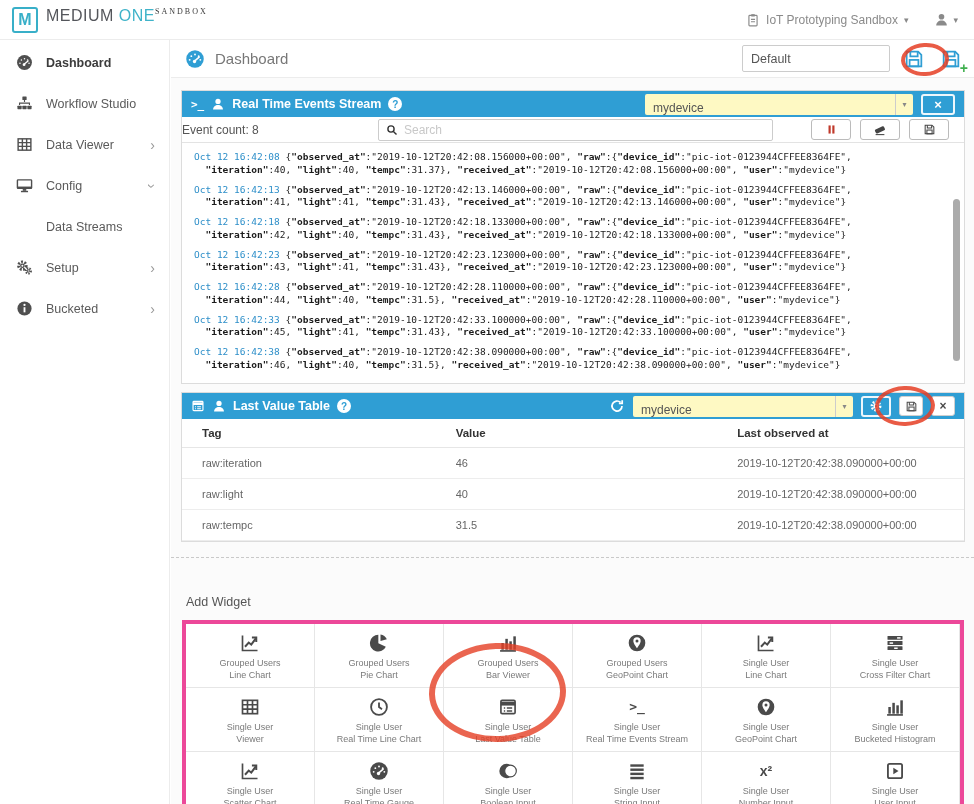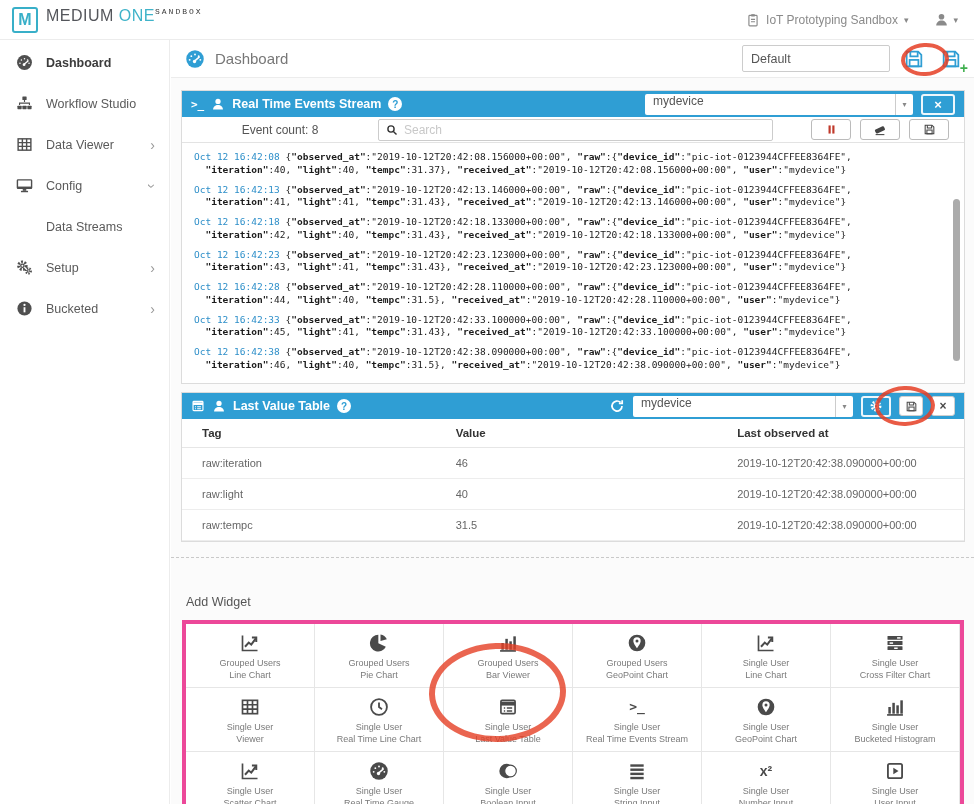--- a/index.html
+++ b/index.html
@@ -10,21 +10,21 @@
   
   .topbar { position:absolute; top:0; left:0; right:0; height:40px; background:#fff;
             border-bottom:1px solid #ececec; display:flex; align-items:center;
             justify-content:space-between; padding:0 16px 0 12px; z-index:5; }
   .logo { display:flex; align-items:flex-start; cursor:pointer; }
   .logo-box { width:26px; height:26px; border:2.5px solid #38afc8; border-radius:3px; color:#38afc8;
               font-weight:bold; font-size:16px; display:flex; align-items:center; justify-content:center; margin-right:8px; }
   .logo-text { display:flex; flex-direction:row; }
   .lt-row { font-size:16px; letter-spacing:0.5px; color:#54565b; line-height:18px; }
   .lt-one { color:#3fb3c9; }
-  .lt-sub { font-family:Liberation Mono, monospace; font-size:8px; letter-spacing:2px; color:#3a3a3a; text-align:center; }
+  .lt-sub { font-family:Liberation Serif, serif; font-size:8px; letter-spacing:2px; color:#3a3a3a; text-align:center; }
   .topbar-right { display:flex; align-items:center; gap:26px; color:#8a8a8a; }
   .workspace { display:flex; align-items:center; gap:6px; font-size:12px; cursor:pointer; }
   .usermenu { display:flex; align-items:center; gap:4px; cursor:pointer; }
   .caret { font-size:9px; color:#888; }
 
   
   .sidebar { position:absolute; top:40px; left:0; width:170px; bottom:0; background:#fff;
              border-right:1px solid #ececec; padding-top:2px; }
   .side-item { display:flex; align-items:center; height:41px; padding:0 14px 0 16px;
                color:#5a5a5a; font-size:12.5px; cursor:pointer; }
@@ -54,40 +54,40 @@
   .card { background:#fff; border:1px solid #dcdcdc; margin-bottom:8px; position:relative; }
 
   
   .whead { height:26px; background:#2f9ed4; display:flex; align-items:center; padding:0 9px; color:#fff; gap:7px; }
   .term { font-family:"DejaVu Sans Mono", monospace; font-weight:bold; font-size:11px; }
   .wicon { width:14px; height:14px; color:#fff; }
   .wtitle { font-weight:bold; font-size:12.5px; }
   .help { width:14px; height:14px; border-radius:50%; background:#fff; color:#2f9ed4; font-size:10px;
           font-weight:bold; display:flex; align-items:center; justify-content:center; }
   .whead-right { margin-left:auto; display:flex; align-items:center; gap:8px; }
-  .select { background:#ffffff; height:21px; display:flex; align-items:flex-start; font-size:12px;
+  .select { background:#fef9c3; height:21px; display:flex; align-items:flex-end; font-size:12px;
             color:#555; border-radius:2px; cursor:pointer; }
   .select .val { padding:0 8px; flex:1; }
   .sel-caret { width:18px; border-left:1px solid #ccc; color:#888; font-size:8px; align-self:stretch;
                display:flex; align-items:center; justify-content:center; }
   .xbtn { width:34px; height:21px; background:transparent; border:2px solid rgba(255,255,255,.92);
           border-radius:3px; color:#fff; font-weight:bold; font-size:13px; line-height:1; cursor:pointer; }
   .bluebtn { height:21px; background:transparent; border:2px solid rgba(255,255,255,.92); border-radius:3px;
              color:#fff; cursor:pointer; display:flex; align-items:center; justify-content:center; padding:0 6px; }
   .bluebtn svg { width:14px; height:14px; }
   .whitebtn { height:20px; width:24px; background:#fff; border:1px solid #cfcfcf; border-radius:3px;
               color:#4a4a4a; cursor:pointer; display:flex; align-items:center; justify-content:center; padding:0;
               font-size:12px; font-weight:bold; }
   .whitebtn svg { width:13px; height:13px; }
   .refresh { background:none; border:none; color:#fff; width:16px; height:16px; padding:0; cursor:pointer; }
   .refresh svg { width:100%; height:100%; }
 
   
   .wtools { height:26px; border-bottom:1px solid #e3e3e3; display:flex; align-items:center; }
-  .ec { width:196px; text-align:center; font-size:12px; color:#555; }
+  .ec { width:196px; font-size:12px; color:#555; }
   .searchbox { width:395px; height:22px; border:1px solid #ccc; border-radius:2px; display:flex;
                align-items:center; padding:0 7px; gap:6px; background:#fff; }
   .searchbox .sico { width:12px; height:12px; color:#333; flex:0 0 auto; }
   .searchbox input { border:none; outline:none; flex:1; font-size:12px; color:#555;
                      font-family:"Liberation Sans",sans-serif; background:transparent; }
   ::placeholder { color:#c8c8c8; }
   .tool-btns { margin-left:auto; display:flex; gap:9px; padding-right:15px; }
   .tool-btns button { width:40px; height:21px; background:#fff; border:1px solid #bbb; border-radius:3px;
                       display:flex; align-items:center; justify-content:center; padding:0; cursor:pointer; }
   .tool-btns svg { width:13px; height:13px; }

